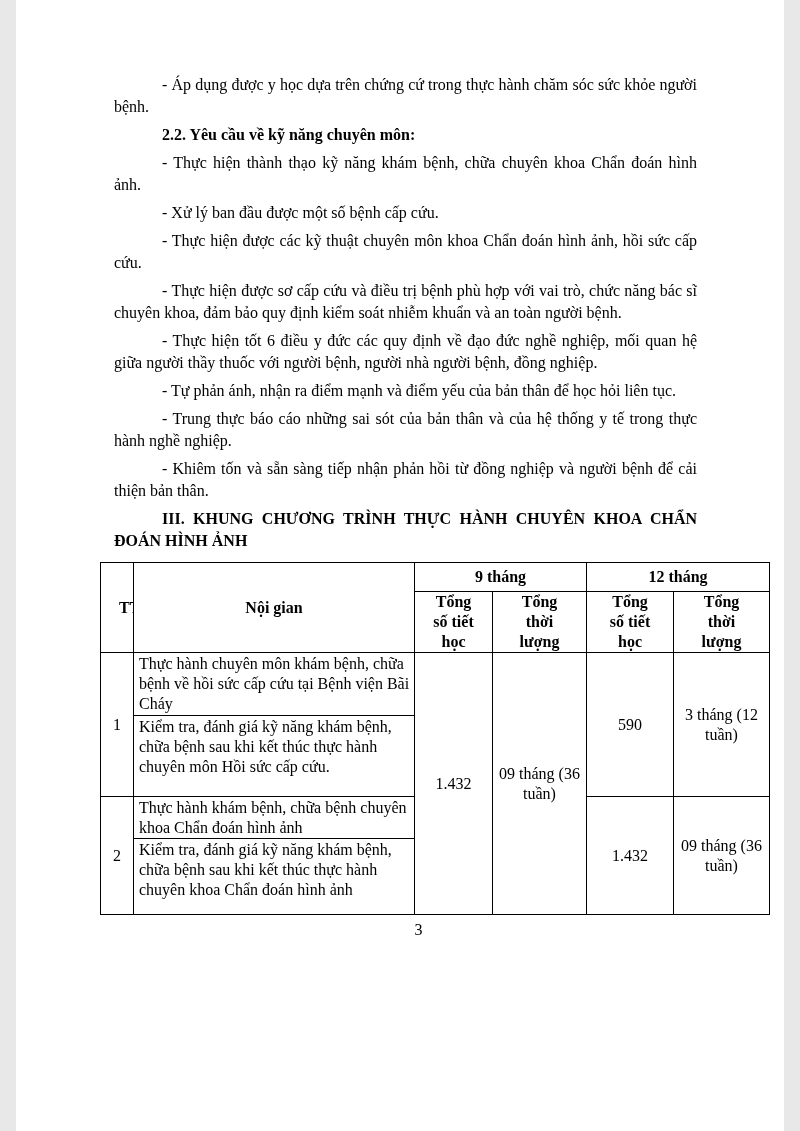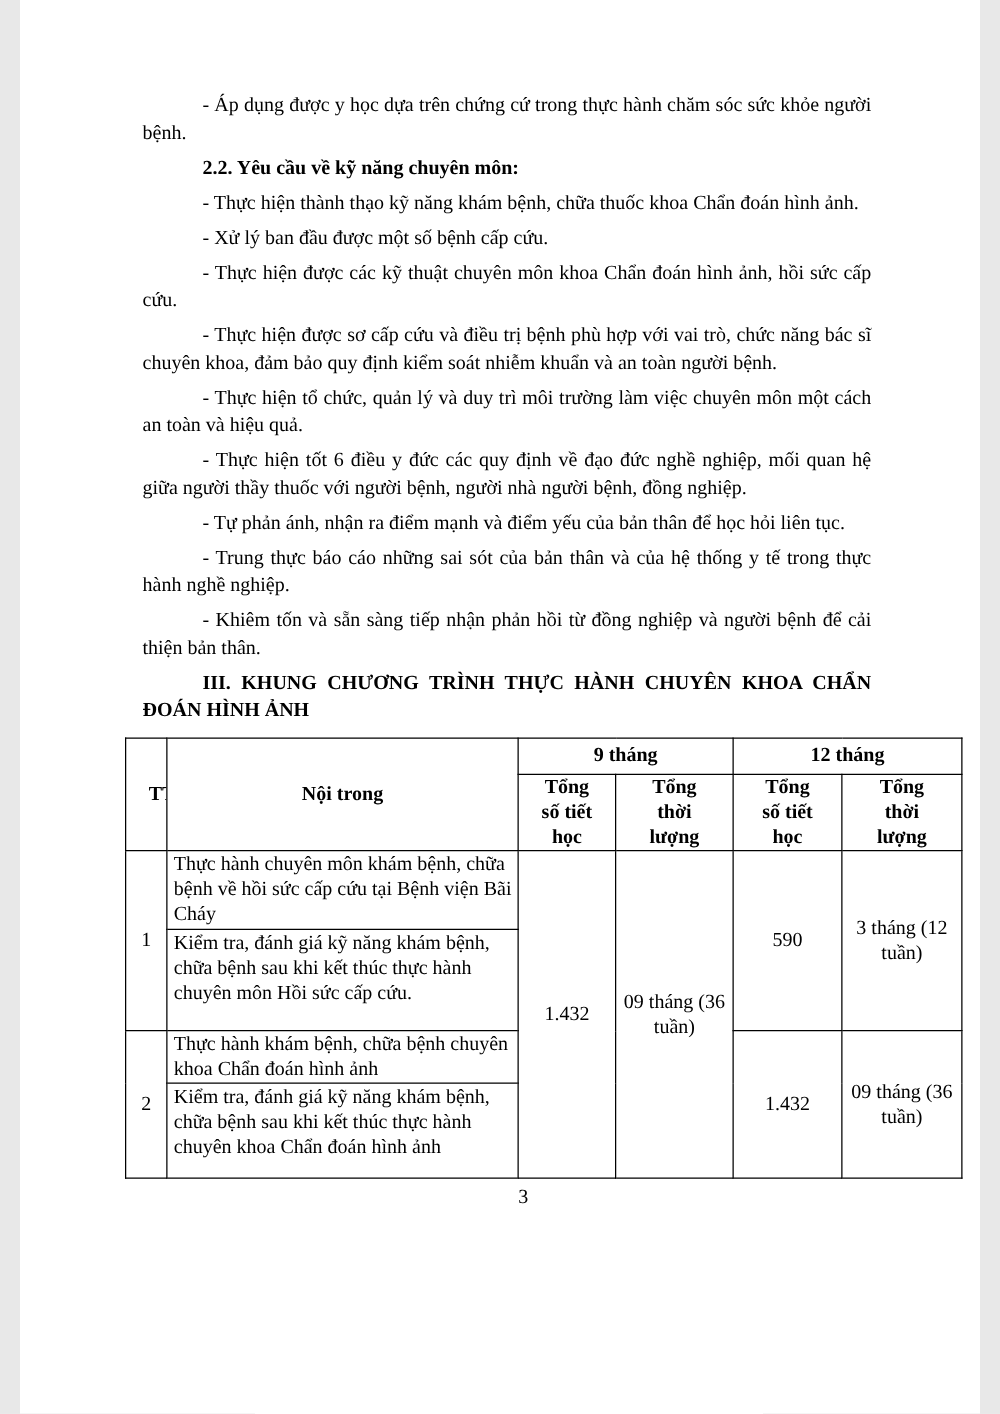--- a/index.html
+++ b/index.html
@@ -72,45 +72,44 @@
   }
 </style>
 </head>
 <body>
 
 <div class="page">
 
   <div class="text-block">
     <p class="para">- Áp dụng được y học dựa trên chứng cứ trong thực hành chăm sóc sức khỏe người bệnh.</p>
     <p class="para heading">2.2. Yêu cầu về kỹ năng chuyên môn:</p>
-    <p class="para">- Thực hiện thành thạo kỹ năng khám bệnh, chữa thuốc khoa Chẩn đoán hình ảnh.</p>
+    <p class="para">- Thực hiện thành thạo kỹ năng khám bệnh, chữa chuyên khoa Chẩn đoán hình ảnh.</p>
     <p class="para">- Xử lý ban đầu được một số bệnh cấp cứu.</p>
     <p class="para">- Thực hiện được các kỹ thuật chuyên môn khoa Chẩn đoán hình ảnh, hồi sức cấp cứu.</p>
     <p class="para">- Thực hiện được sơ cấp cứu và điều trị bệnh phù hợp với vai trò, chức năng bác sĩ chuyên khoa, đảm bảo quy định kiểm soát nhiễm khuẩn và an toàn người bệnh.</p>
-    <p class="para">- Thực hiện tổ chức, quản lý và duy trì môi trường làm việc chuyên môn một cách an toàn và hiệu quả.</p>
     <p class="para">- Thực hiện tốt 6 điều y đức các quy định về đạo đức nghề nghiệp, mối quan hệ giữa người thầy thuốc với người bệnh, người nhà người bệnh, đồng nghiệp.</p>
     <p class="para">- Tự phản ánh, nhận ra điểm mạnh và điểm yếu của bản thân để học hỏi liên tục.</p>
     <p class="para">- Trung thực báo cáo những sai sót của bản thân và của hệ thống y tế trong thực hành nghề nghiệp.</p>
     <p class="para">- Khiêm tốn và sẵn sàng tiếp nhận phản hồi từ đồng nghiệp và người bệnh để cải thiện bản thân.</p>
     <p class="para heading">III. KHUNG CHƯƠNG TRÌNH THỰC HÀNH CHUYÊN KHOA CHẨN ĐOÁN HÌNH ẢNH</p>
   </div>
 
   <table class="doc-table">
     <colgroup>
       <col style="width:33px">
       <col style="width:281px">
       <col style="width:78px">
       <col style="width:94px">
       <col style="width:87px">
       <col style="width:96px">
     </colgroup>
     <thead>
       <tr class="hr-top">
         <th rowspan="2">TT</th>
-        <th rowspan="2">Nội trong</th>
+        <th rowspan="2">Nội gian</th>
         <th colspan="2">9 tháng</th>
         <th colspan="2">12 tháng</th>
       </tr>
       <tr class="hr-sub">
         <th>Tổng số tiết học</th>
         <th>Tổng thời lượng</th>
         <th>Tổng số tiết học</th>
         <th>Tổng thời lượng</th>
       </tr>
     </thead>

